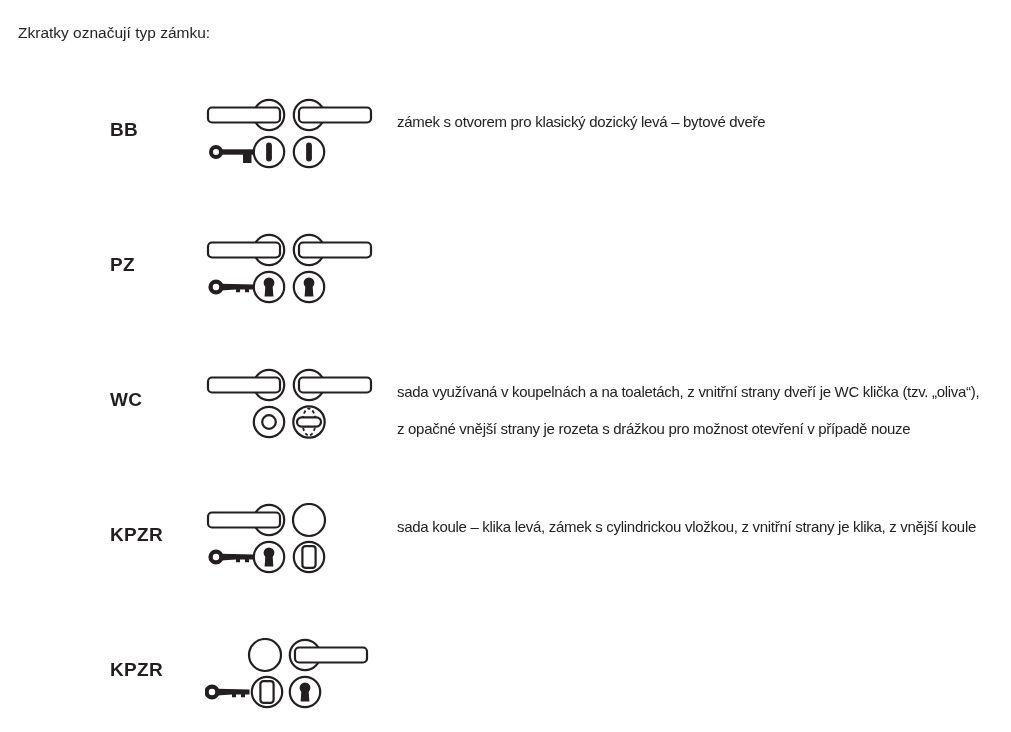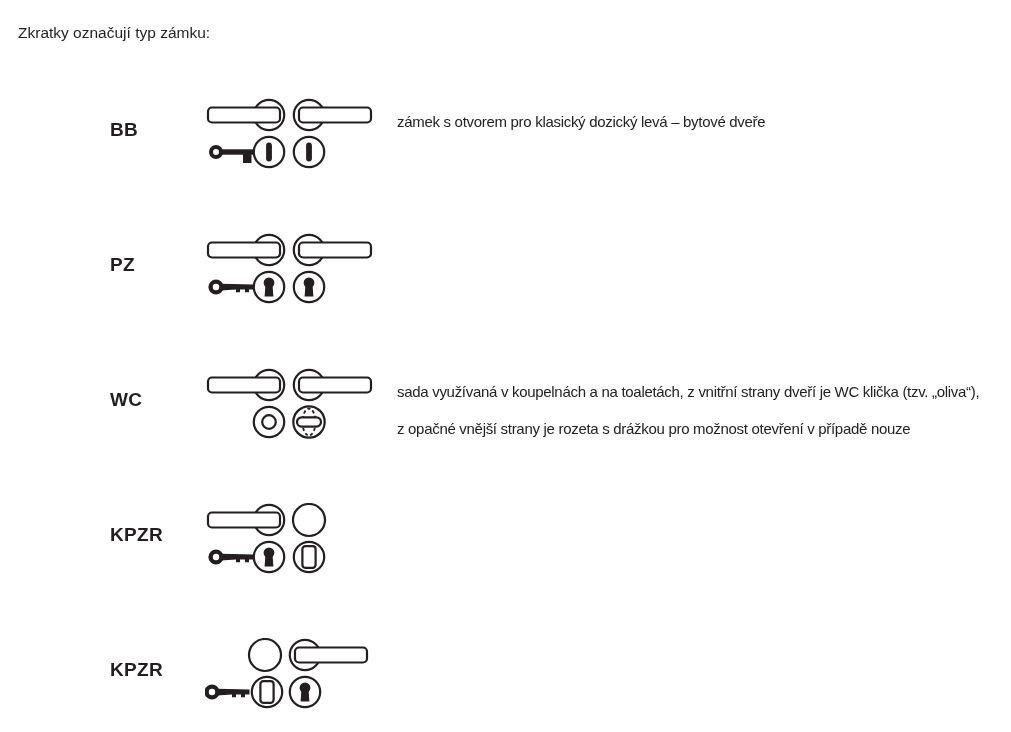--- a/index.html
+++ b/index.html
@@ -133,20 +133,24 @@
 
 <div class="row row-kpzl">
   <div class="code">KPZR</div>
   <svg class="cluster" viewBox="0 0 170 72" width="170" height="72">
     <use href="#lever-left" x="64" y="17"></use>
     <use href="#knob" x="104" y="17"></use>
     <use href="#key-pz" x="11" y="54"></use>
     <use href="#rosette-pz" x="64" y="54"></use>
     <use href="#rosette-plate" x="104" y="54"></use>
   </svg>
+  <div class="desc">
+    <div class="line">sada koule – klika levá, zámek s cylindrickou vložkou, z vnitřní strany je klika, z vnější koule</div>
+    <div class="line"></div>
+  </div>
 </div>
 
 <div class="row row-kpzr">
   <div class="code">KPZR</div>
   <svg class="cluster" viewBox="0 0 170 72" width="170" height="72">
     <use href="#knob" x="60" y="17"></use>
     <use href="#lever-right" x="100" y="17"></use>
     <use href="#key-pz" x="7" y="54"></use>
     <use href="#rosette-plate" x="62" y="54"></use>
     <use href="#rosette-pz" x="100" y="54"></use>

